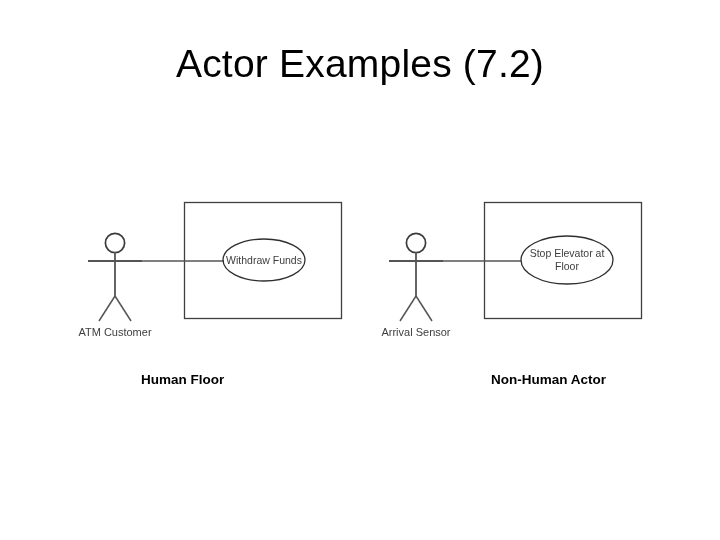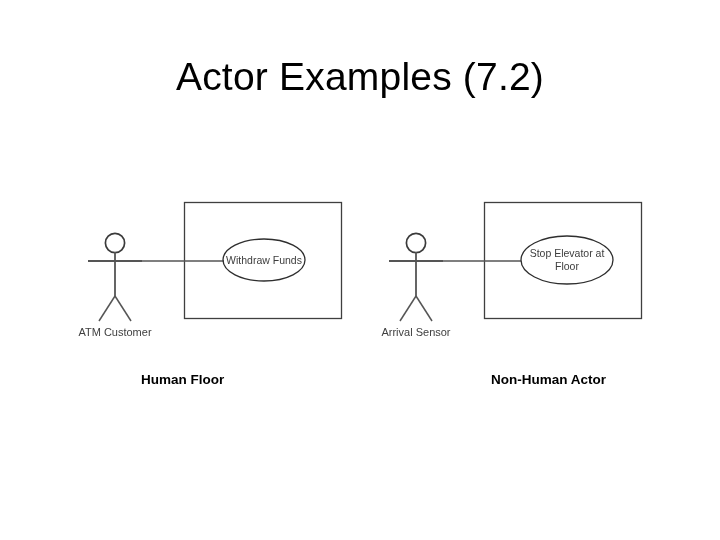--- a/index.html
+++ b/index.html
@@ -23,21 +23,20 @@
     top: 44px;
     width: 720px;
     text-align: center;
     font-family: "Liberation Sans", sans-serif;
     font-size: 39px;
     font-weight: 400;
     letter-spacing: 0.2px;
     color: #000000;
     line-height: 1.05;
     white-space: pre;
-    margin-top: 13px;
   }
 
   
   .diagram-canvas {
     position: absolute;
     left: 0;
     top: 0;
     width: 720px;
     height: 540px;
   }

